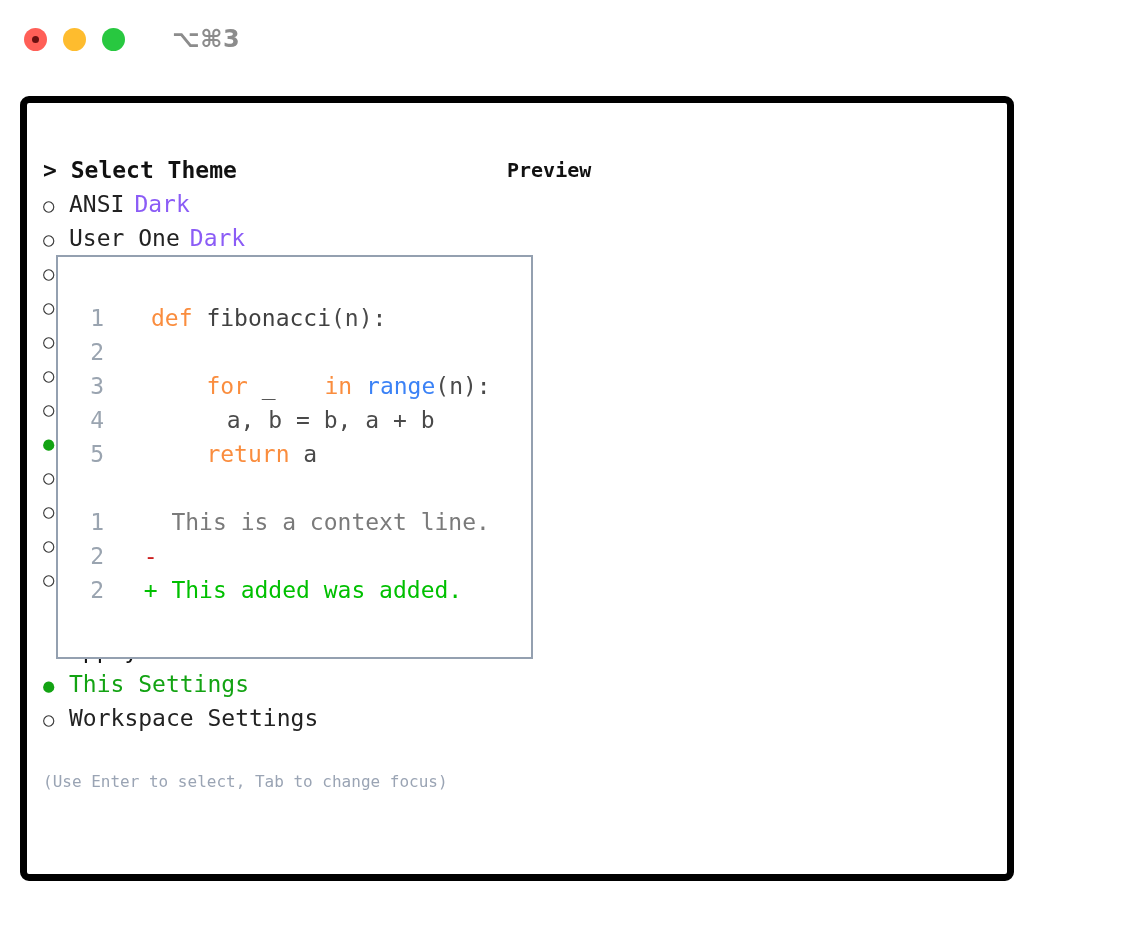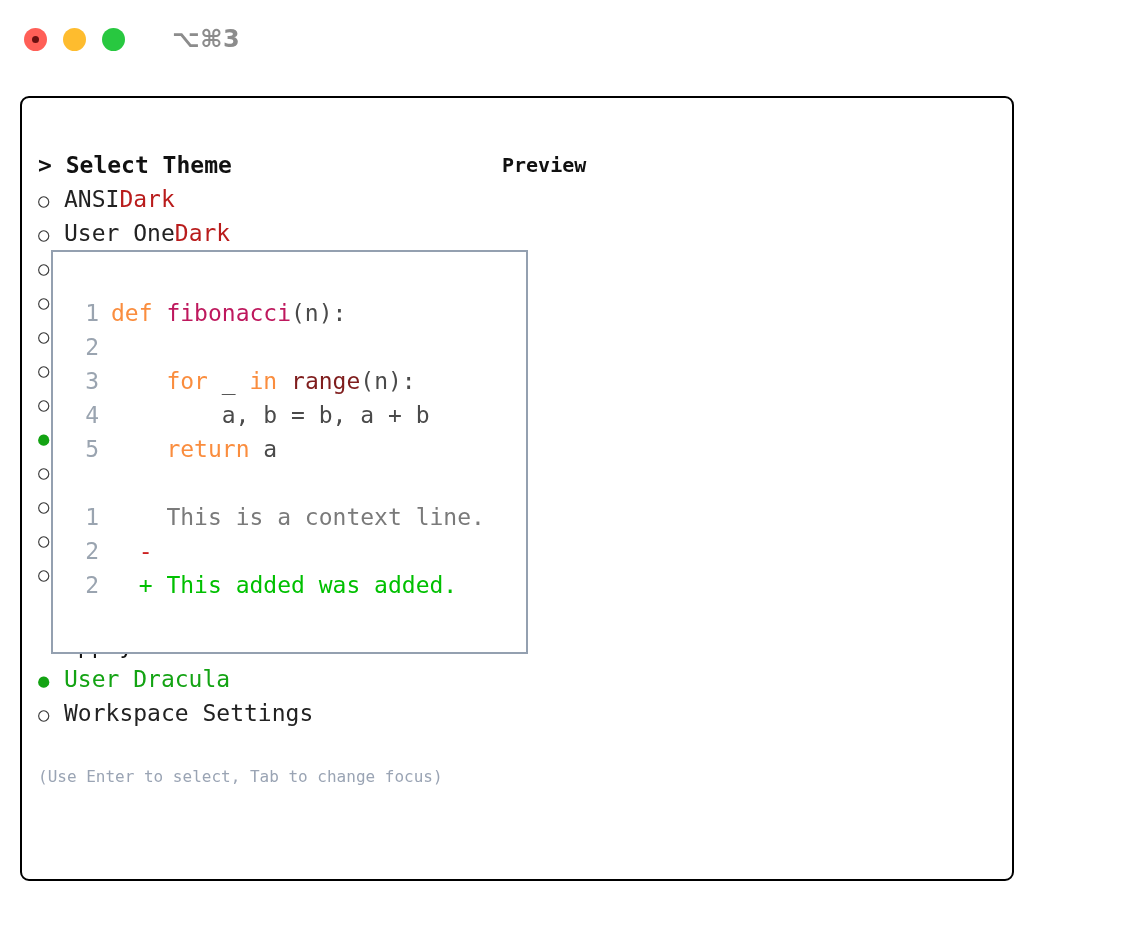--- a/index.html
+++ b/index.html
@@ -51,21 +51,21 @@
     color: #8c8c8c;
     letter-spacing: 0.5px;
     font-family: "DejaVu Sans", "Liberation Sans", sans-serif;
   }
 
   
   .panel {
     position: absolute;
     left: 20px; top: 96px;
     width: 994px; height: 785px;
-    border: 2px solid #000000;
+    border: 7px solid #000000;
     border-radius: 9px;
     background: #ffffff;
   }
 
   
   .col-left  { position: absolute; left: 16px; top: 50px; width: 460px; }
   .col-right { position: absolute; left: 480px; top: 50px; width: 500px; }
 
   
   .section-title {
@@ -87,21 +87,21 @@
   .opt .bullet {
     width: 26px;
     flex: 0 0 26px;
     font-size: 19px;
     color: #3a3a3a;
     line-height: 34px;
   }
   .opt.selected .bullet { color: #13a313; }
   .opt .name  { color: #222222; text-align: center; }
   .opt.selected .name { color: #13a313; }
-  .opt .tag   { color: #b91c1c; }
+  .opt .tag   { color: #8b5cf6; margin-left: 10px; }
 
   .group-head {
     display: flex;
     align-items: baseline;
     line-height: 34px;
     height: 34px;
     font-size: 23px;
     color: #111111;
     white-space: pre;
   }
@@ -144,24 +144,24 @@
   .code-line { display: flex; white-space: pre; height: 34px; line-height: 34px; }
   .ln {
     width: 30px;
     flex: 0 0 30px;
     text-align: right;
     color: #9aa4b0;
     margin-right: 12px;
   }
   .blank-line { height: 34px; }
 
-  .tok-kw   { color: #fa8d3e; }
-  .tok-fn   { color: #be185d; }
+  .tok-kw   { color: #fa8d3e; margin-left: 35px; }
+  .tok-fn   { color: #404040; }
   .tok-num  { color: #a37acc; }
-  .tok-call { color: #7f1d1d; }
+  .tok-call { color: #3b82f6; }
   .tok-pln  { color: #4a4a4a; }
 
   .d-ctx { color: #7a7a7a; }
   .d-del { color: #cc2020; }
   .d-add { color: #00c000; }
 </style>
 </head>
 <body>
 
 <div id="app">
@@ -196,21 +196,21 @@
         </div>
 
       <div class="spacer-lg"></div>
 
       <div class="group-head">
         <span class="bullet"></span>
         <span>Apply To</span>
       </div>
 
       <div id="apply-list">
-          <div class="opt selected"><span class="bullet">●</span><span class="name">User Dracula</span></div>
+          <div class="opt selected"><span class="bullet">●</span><span class="name">This Settings</span></div>
           <div class="opt"><span class="bullet">○</span><span class="name">Workspace Settings</span></div>
         </div>
 
       <div class="spacer-md"></div>
 
       <div class="hint">(Use Enter to select, Tab to change focus)</div>
     </div>
 
     <div class="col-right">
       <div class="preview-title">Preview</div>

